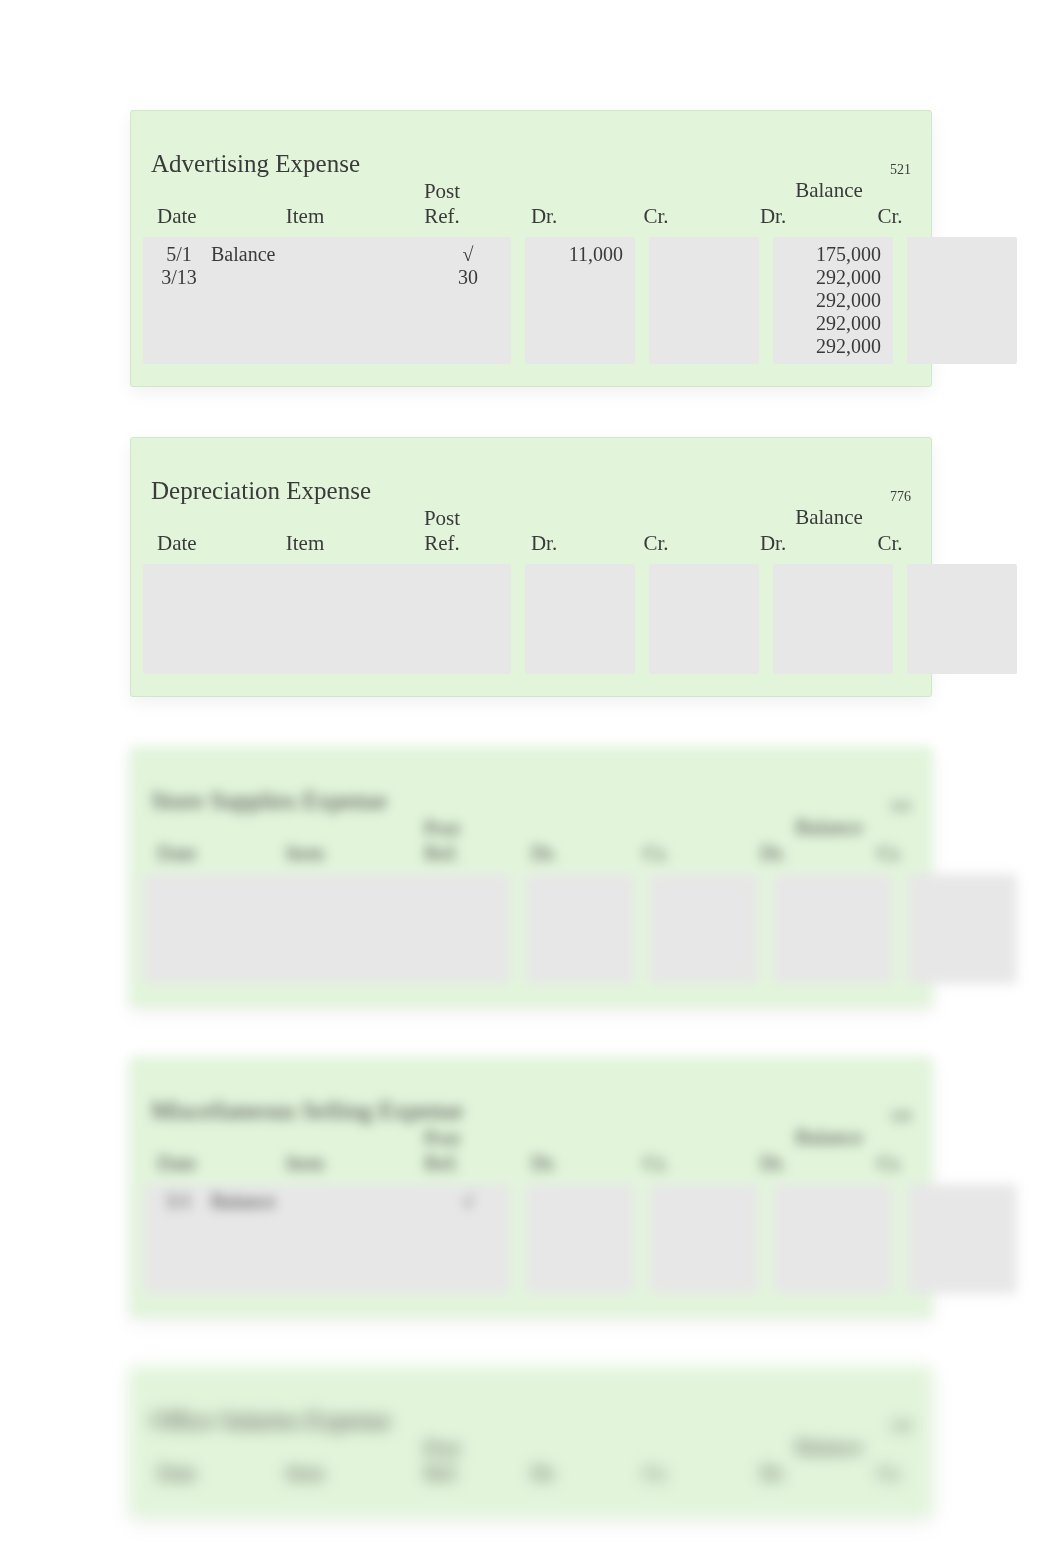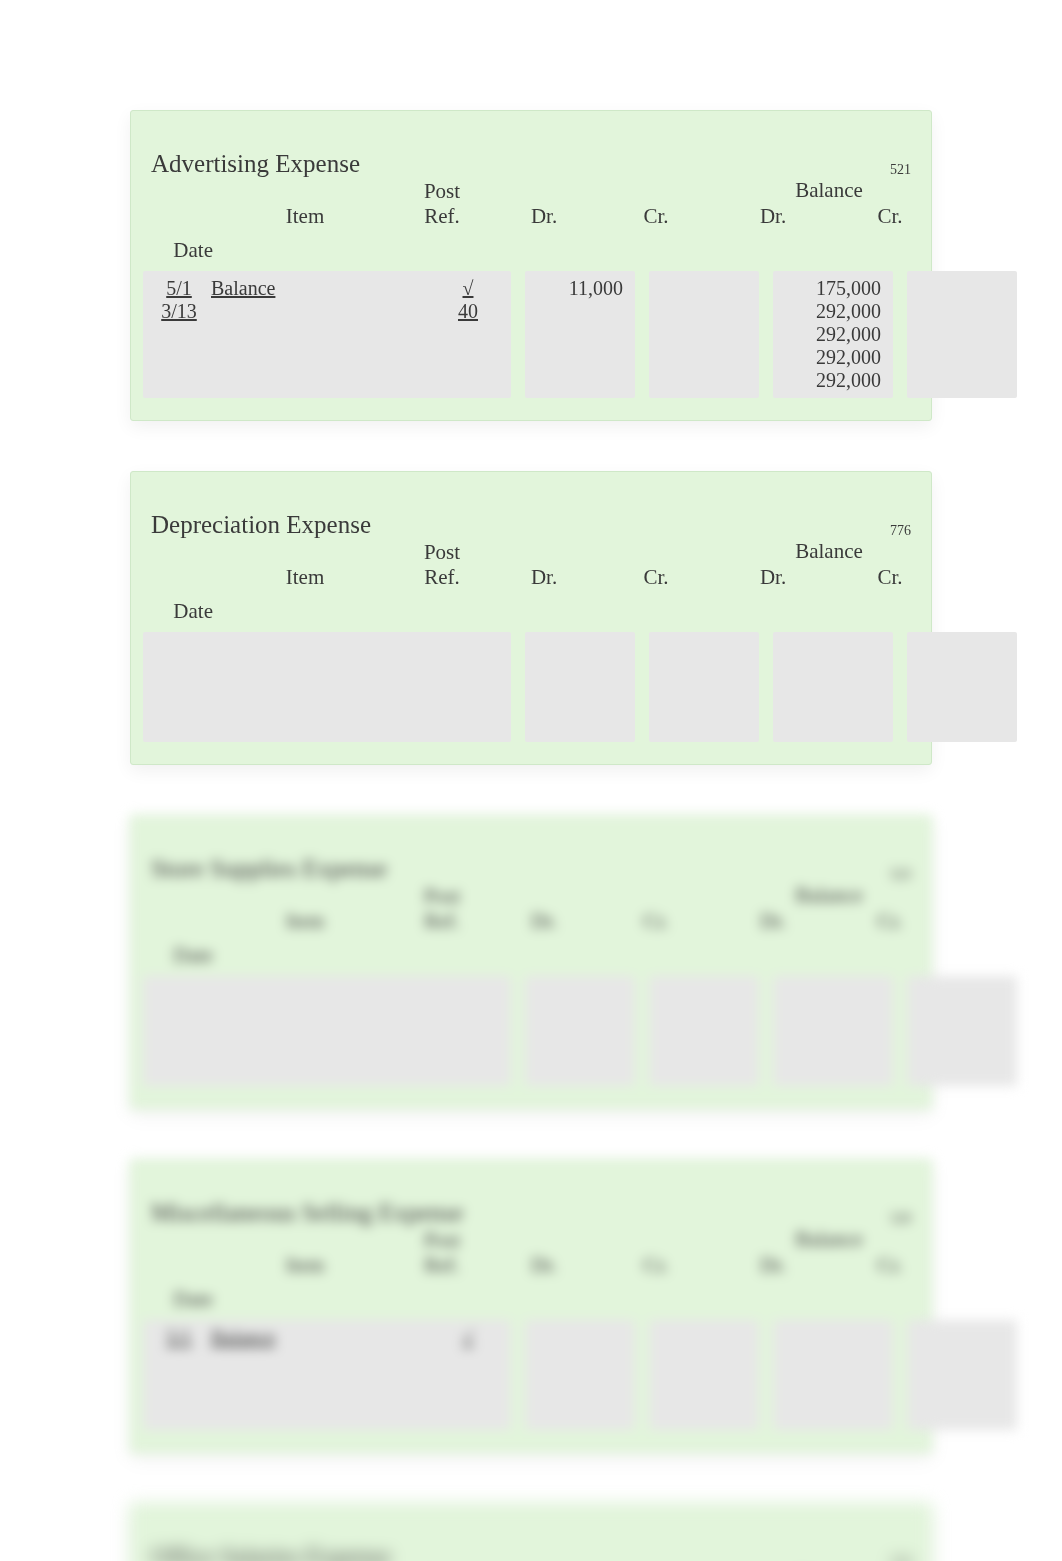--- a/index.html
+++ b/index.html
@@ -54,21 +54,21 @@
     grid-template-columns:70px 180px 90px 110px 110px 120px 110px;
     column-gap:2px;
     padding:0 4px;
   }
   .hdr .cell{
     text-align:center;
     font-size:21px;
     line-height:1.05;
     padding-top:2px;
   }
-  .hdr .cell.left{text-align:right;padding-left:14px;margin-top:34px;}
+  .hdr .cell.left{text-align:left;padding-left:14px;}
   .hdr .bal-span{
     grid-column:6 / span 2;
     text-align:center;
     font-size:21px;
   }
 
   
   .body-row{
     display:grid;
     grid-template-columns:70px 180px 90px 110px 110px 120px 110px;
@@ -88,21 +88,21 @@
   }
   .col.merge-date-item{
     grid-column:1 / span 3;
     background:var(--grey-cell);
   }
   .inner-grid{
     display:grid;
     grid-template-columns:56px 1fr 70px;
     font-size:20px;
   }
-  .inner-grid span{padding:0 2px;text-decoration:underline;}
+  .inner-grid span{padding:0 2px;}
   .inner-grid .d{text-align:center;}
   .inner-grid .i{text-align:left;padding-left:4px;}
   .inner-grid .p{text-align:center;}
 
   .col.right{text-align:right;padding-right:12px;padding-left:33px;}
   .col span{display:block;line-height:1.15;}
 
   
   .ledger::after{
     content:"";
@@ -141,21 +141,21 @@
       <div class="body-row">
         <div class="col merge-date-item">
           <div class="inner-grid">
             <span class="d">5/1</span>
             <span class="i">Balance</span>
             <span class="p">√</span>
           </div>
           <div class="inner-grid">
             <span class="d">3/13</span>
             <span class="i"></span>
-            <span class="p">40</span>
+            <span class="p">30</span>
           </div>
           <div class="inner-grid">
             <span class="d"></span>
             <span class="i"></span>
             <span class="p"></span>
           </div>
           <div class="inner-grid">
             <span class="d"></span>
             <span class="i"></span>
             <span class="p"></span>

